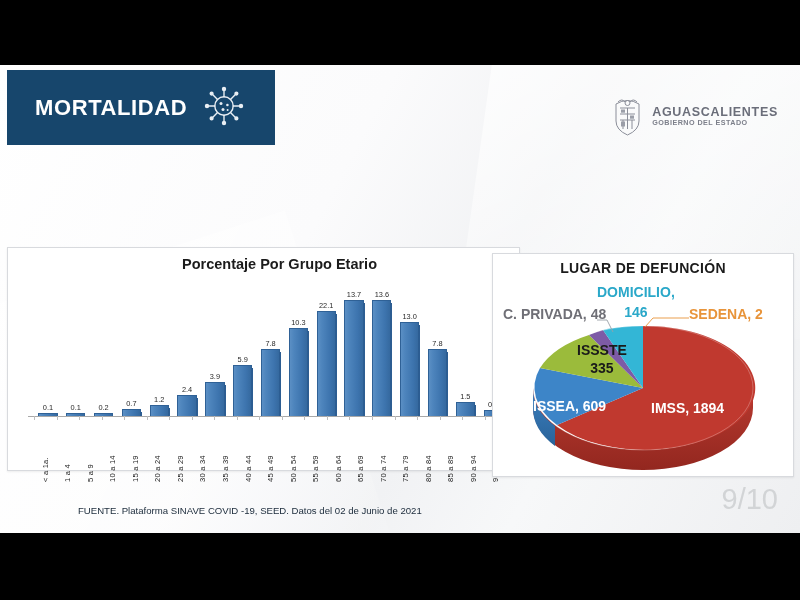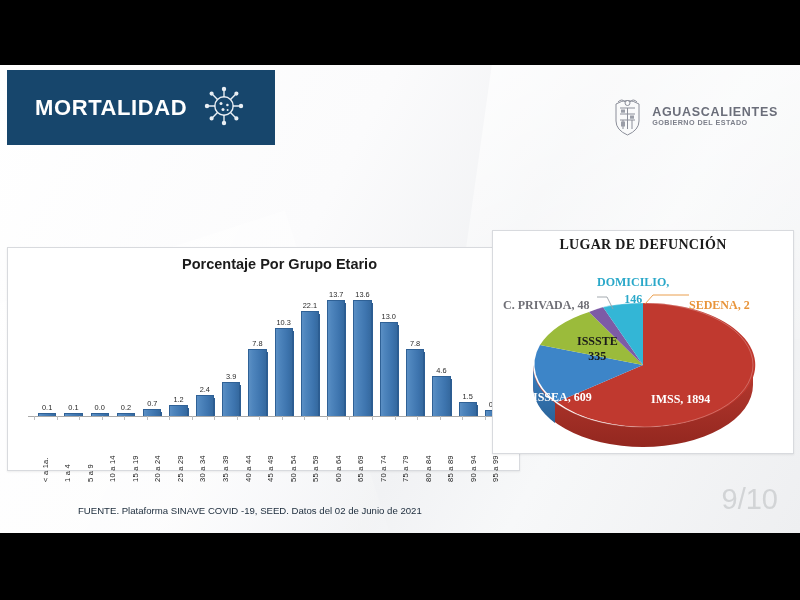--- a/index.html
+++ b/index.html
@@ -32,21 +32,21 @@
   
   #gov{position:absolute;right:22px;top:30px;display:flex;align-items:center;gap:9px;z-index:4;}
   #gov .crest{width:31px;height:42px;}
   #gov .txt{display:flex;flex-direction:column;line-height:1.15;}
   #gov .t1{font-size:12.5px;font-weight:bold;color:#6b6e7a;letter-spacing:.7px;}
   #gov .t2{font-size:7.2px;font-weight:bold;color:#7c7f8a;letter-spacing:.45px;}
 
   
   .panel{position:absolute;background:#fff;border:1px solid #d8dade;box-shadow:0 1px 2px rgba(0,0,0,.07);z-index:3;}
   #panelL{left:7px;top:182px;width:479px;height:222px;padding-left:32px;}
-  #panelR{left:492px;top:165px;width:300px;height:222px;font-family:Liberation Serif, serif;}
+  #panelR{left:492px;top:188px;width:300px;height:222px;}
 
   .chart-title{text-align:center;font-size:14.5px;font-weight:bold;color:#1b1b1b;margin-top:8px;}
   #panelR .chart-title{font-size:14px;letter-spacing:.3px;margin-top:6px;}
 
   
   #barwrap{position:absolute;left:14px;top:30px;right:8px;bottom:4px;}
   #plot{position:absolute;left:12px;right:4px;top:0;height:138px;}
   .bars{position:absolute;left:0;right:0;bottom:0;height:100%;display:flex;align-items:flex-end;
     justify-content:space-between;}
   .bcol{flex:1 1 0;display:flex;flex-direction:column;justify-content:flex-end;align-items:center;height:100%;}
@@ -56,21 +56,21 @@
   .bbar:after{content:"";position:absolute;right:-2px;top:2px;bottom:0;width:2px;background:#2c5d92;}
   .axis{position:absolute;left:6px;right:0;top:138px;height:5px;border-top:1.6px solid #a9a9a9;}
   .ticks{position:absolute;left:12px;right:4px;top:138px;height:5px;display:flex;justify-content:space-between;}
   .ticks i{flex:1 1 0;border-left:1px solid #bdbdbd;height:4px;}
   #cats{position:absolute;left:12px;right:4px;top:146px;height:58px;display:flex;justify-content:space-between;}
   .cat{flex:1 1 0;display:flex;justify-content:center;}
   .cat span{font-size:7.6px;color:#222;writing-mode:vertical-rl;transform:rotate(180deg);white-space:nowrap;letter-spacing:.2px;}
 
   
   #piewrap{position:absolute;left:0;top:26px;width:300px;height:196px;}
-  .pielbl{position:absolute;font-size:12px;font-weight:bold;white-space:nowrap;margin-top:15px;}
+  .pielbl{position:absolute;font-size:14px;font-weight:bold;white-space:nowrap;}
 
   
   #fuente{position:absolute;left:78px;top:440px;font-size:9.6px;color:#1a2a3a;z-index:4;}
   #pageno{position:absolute;right:22px;top:418px;font-size:29px;color:#d2d4d6;font-weight:normal;z-index:4;text-align:right;}
 </style>
 </head>
 <body>
 
 <div id="stage">
 
@@ -140,44 +140,44 @@
           <div class="bars" id="bars">
               <div class="bcol">
                 <div class="blabel">0.1</div>
                 <div class="bbar" style="height: 1.5px;"></div>
               </div>
               <div class="bcol">
                 <div class="blabel">0.1</div>
                 <div class="bbar" style="height: 1.5px;"></div>
               </div>
               <div class="bcol">
-                <div class="blabel">0.0</div>
-                <div class="bbar" style="height: 1.5px;"></div>
-              </div>
-              <div class="bcol">
                 <div class="blabel">0.2</div>
                 <div class="bbar" style="height: 1.68571px;"></div>
               </div>
               <div class="bcol">
                 <div class="blabel">0.7</div>
                 <div class="bbar" style="height: 5.9px;"></div>
               </div>
               <div class="bcol">
                 <div class="blabel">1.2</div>
                 <div class="bbar" style="height: 10.1143px;"></div>
               </div>
               <div class="bcol">
                 <div class="blabel">2.4</div>
                 <div class="bbar" style="height: 20.2286px;"></div>
               </div>
               <div class="bcol">
                 <div class="blabel">3.9</div>
                 <div class="bbar" style="height: 32.8714px;"></div>
               </div>
               <div class="bcol">
+                <div class="blabel">5.9</div>
+                <div class="bbar" style="height: 49.7286px;"></div>
+              </div>
+              <div class="bcol">
                 <div class="blabel">7.8</div>
                 <div class="bbar" style="height: 65.7429px;"></div>
               </div>
               <div class="bcol">
                 <div class="blabel">10.3</div>
                 <div class="bbar" style="height: 86.8143px;"></div>
               </div>
               <div class="bcol">
                 <div class="blabel">22.1</div>
                 <div class="bbar" style="height: 103.671px;"></div>
@@ -190,24 +190,20 @@
                 <div class="blabel">13.6</div>
                 <div class="bbar" style="height: 114.629px;"></div>
               </div>
               <div class="bcol">
                 <div class="blabel">13.0</div>
                 <div class="bbar" style="height: 92.7143px;"></div>
               </div>
               <div class="bcol">
                 <div class="blabel">7.8</div>
                 <div class="bbar" style="height: 65.7429px;"></div>
-              </div>
-              <div class="bcol">
-                <div class="blabel">4.6</div>
-                <div class="bbar" style="height: 38.7714px;"></div>
               </div>
               <div class="bcol">
                 <div class="blabel">1.5</div>
                 <div class="bbar" style="height: 12.6429px;"></div>
               </div>
               <div class="bcol">
                 <div class="blabel">0.6</div>
                 <div class="bbar" style="height: 5.05714px;"></div>
               </div>
             </div>

